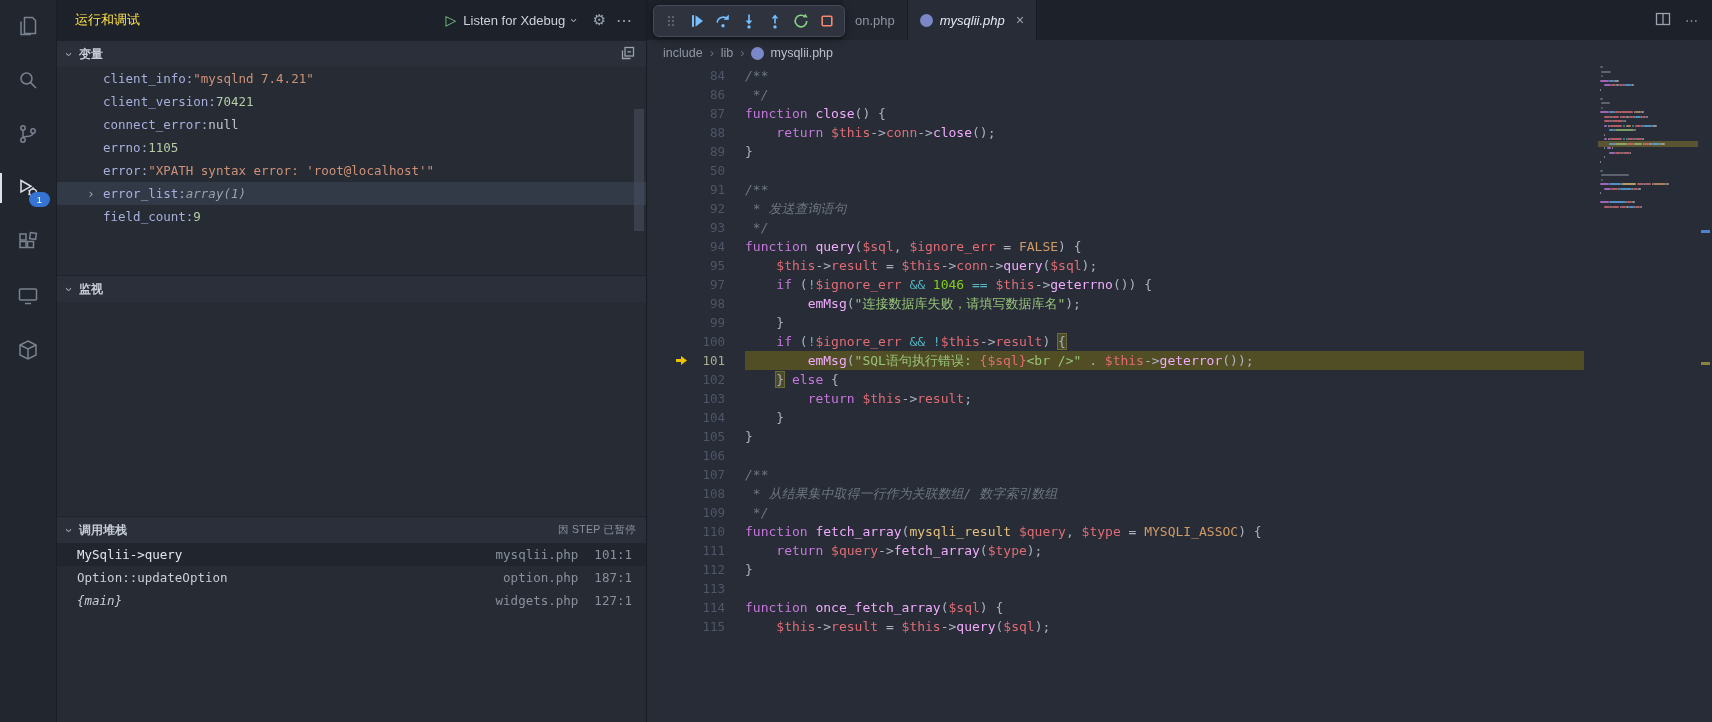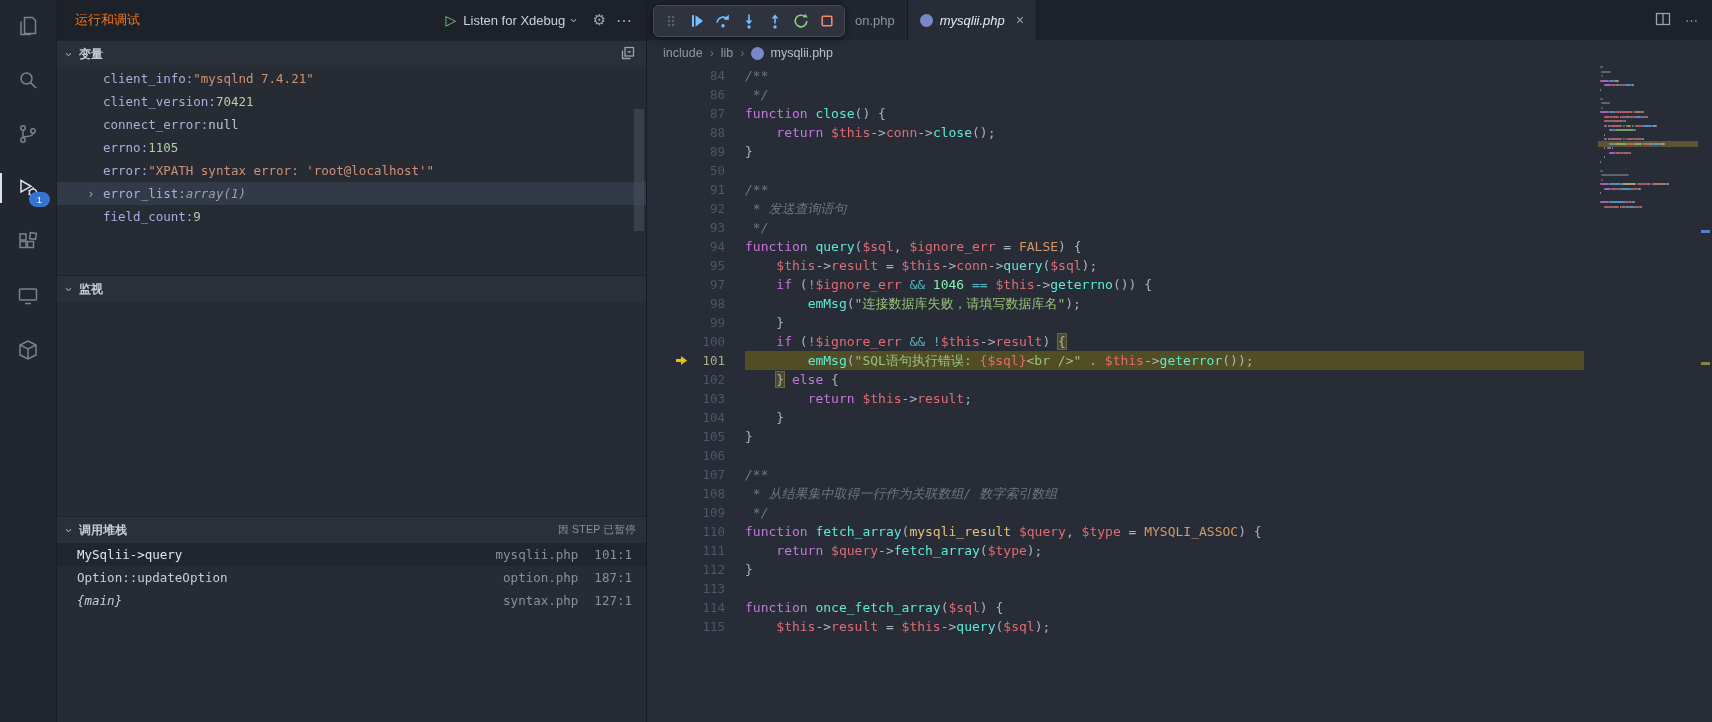--- a/index.html
+++ b/index.html
@@ -15,21 +15,21 @@
   .ab-item.active svg{stroke:#dde2ea}
   .ab-item.active::before{content:"";position:absolute;left:-4px;top:5px;bottom:5px;width:2px;background:#dde2ea}
   .ab-badge{position:absolute;right:2px;bottom:1px;min-width:15px;height:15px;border-radius:8px;
             background:#3574d4;color:#fff;font-size:9.5px;display:flex;align-items:center;justify-content:center;padding:0 3px}
 
   
   .sidebar{width:589px;flex:none;background:#262b34;border-right:1px solid #171b22;
            display:flex;flex-direction:column}
   .side-top{height:40px;flex:none;background:#1d212a;display:flex;align-items:center;
             padding:0 12px 0 18px;gap:8px}
-  .side-title{color:#f97316}
+  .side-title{color:#fde047}
   .dbg-config{margin-left:auto;display:flex;align-items:center;gap:7px;color:#ccd2dc;cursor:pointer}
   .play{color:#7fc98b;font-size:14px}
   .rot90{display:inline-block;transform:rotate(90deg);color:#9aa2b0}
   .gear{font-size:15px;color:#9aa2b0;margin-left:8px;cursor:pointer}
   .dots{color:#9aa2b0;font-size:16px;margin:0 2px;cursor:pointer}
 
   .sec-head{height:26px;flex:none;display:flex;align-items:center;gap:4px;padding:0 10px 0 6px;
             background:#2a2f39;border-top:1px solid #1e232b;font-size:12px;font-weight:700;color:#c6ccd7}
   .sec-head .spacer{flex:1}
   .twist{display:inline-block;transform:rotate(90deg);color:#9aa2b0;font-weight:400;font-size:13px;width:12px;text-align:center}
@@ -84,24 +84,24 @@
   .gut{flex:none;width:62px;position:relative;color:#4e5668;text-align:right;
        padding-right:20px;font-size:12.5px}
   .cline.current .gut{color:#a9ae8d}
   .ltext{flex:1;white-space:pre}
   .cline.current .ltext{background:#514d24}
   .cur-arrow{position:absolute;left:12px;top:4px;line-height:0}
 
   .tk-pl{color:#abb2bf}
   .tk-cm{color:#6e7681;font-style:italic}
   .tk-kw{color:#c678dd}
-  .tk-fn{color:#5eead4}
+  .tk-fn{color:#f0abfc}
   .tk-vr{color:#e06c75}
   .tk-st{color:#98c379}
-  .tk-nu{color:#86efac}
+  .tk-nu{color:#84cc16}
   .tk-cn{color:#d19a66}
   .tk-op{color:#56b6c2}
   .tk-cls{color:#e5c07b}
   .tk-brk{color:#abb2bf;background:#4a4a28;box-shadow:0 0 0 1px #6a6a3a}
 
   .minimap{position:absolute;top:66px;right:16px;width:96px;cursor:pointer}
   .mline{display:flex;height:2px;margin-bottom:2.5px}
   .mline.mcur{background:#5a5530;outline:2px solid #5a5530}
   .mgap,.mseg{flex:none;height:2px}
   .mseg{border-radius:1px}
@@ -251,21 +251,21 @@
         <div class="frow">
           <span class="fname">Option::updateOption</span>
           <span class="fright">
             <span class="ffile">option.php</span>
             <span class="fpos">187:1</span>
           </span>
         </div>
         <div class="frow">
           <span class="fname it">{main}</span>
           <span class="fright">
-            <span class="ffile">syntax.php</span>
+            <span class="ffile">widgets.php</span>
             <span class="fpos">127:1</span>
           </span>
         </div>
       </div>
   </aside>
 
   <main class="editor">
     <div class="tabbar">
       <div class="dbg-toolbar">
         <span class="tbtn">

